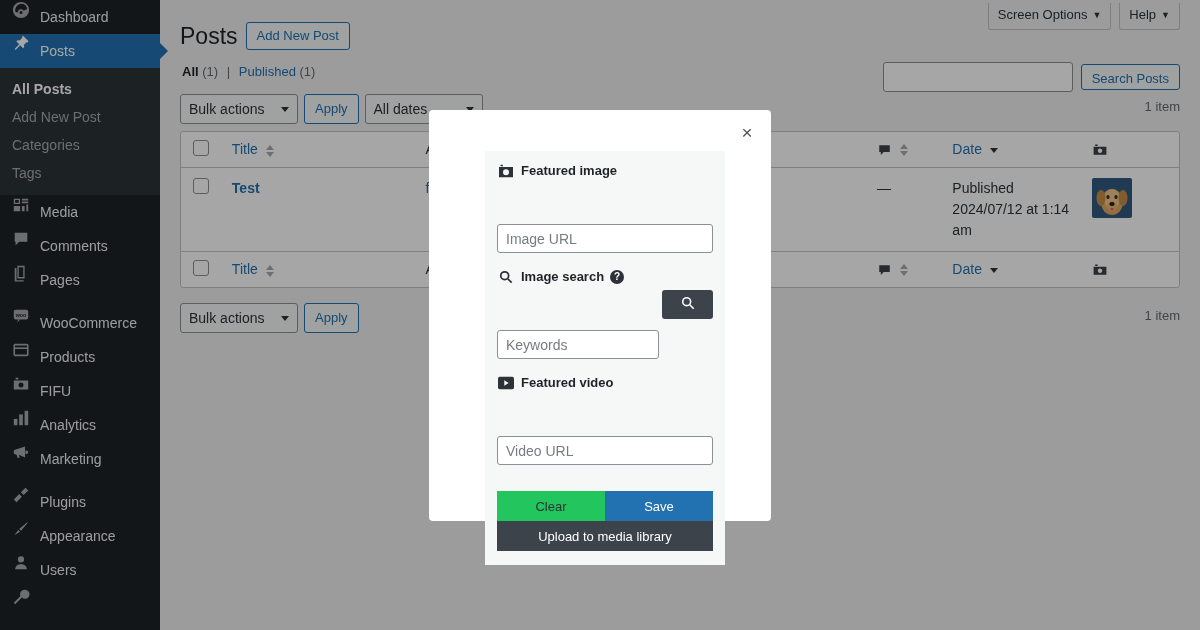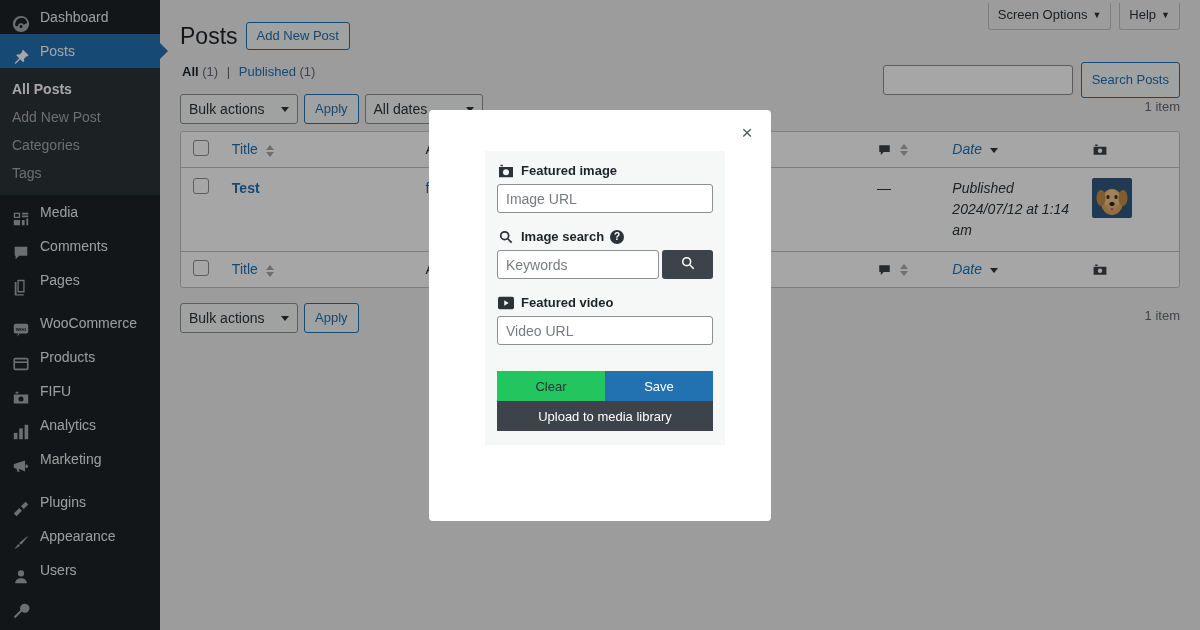--- a/index.html
+++ b/index.html
@@ -16,21 +16,21 @@
   
   .sidebar {
     position: absolute; left: 0; top: 0;
     width: 160px; height: 630px;
     background: #1d2327;
     color: #f0f0f1;
     z-index: 5;
   }
   .menu-item {
     position: relative;
-    display: flex; align-items: flex-end;
+    display: flex; align-items: flex-start;
     height: 34px;
     padding: 0 12px 0 11px;
     color: #f0f0f1;
     font-size: 14px;
     line-height: 34px;
     white-space: nowrap;
   }
   .menu-item .mi-icon {
     width: 20px; height: 20px;
     margin-right: 9px;
@@ -129,21 +129,21 @@
   .search-input {
     width: 190px; height: 30px;
     border: 1px solid #8c8f94;
     border-radius: 3px;
     background: #fff;
     padding: 0 8px;
     font-size: 14px;
     color: #2c3338;
   }
   .btn-secondary {
-    height: 36px;
+    height: 26px;
     border: 1px solid #2271b1;
     border-radius: 3px;
     background: #f6f7f7;
     color: #2271b1;
     font-size: 13px;
     padding: 0 10px;
     line-height: 28px;
     white-space: nowrap;
   }
 
@@ -219,21 +219,21 @@
     vertical-align: top;
     color: #2c3338;
     line-height: 1.5;
   }
   .col-cb { width: 38px; padding-left: 12px !important; }
   .col-title { width: 180px; }
   .col-author { width: 140px; }
   .col-cats { width: 150px; }
   .col-tags { width: 130px; }
   .col-comments { width: 70px; }
-  .col-date { width: 130px; font-style: italic; }
+  .col-date { width: 130px; }
   .col-fifu { width: 90px; }
   .cbx {
     width: 16px; height: 16px;
     border: 1px solid #8c8f94;
     border-radius: 3px;
     background: #fff;
     display: inline-block;
   }
   .sortlink { color: #2271b1; text-decoration: none; }
   .sort-ind {
@@ -304,20 +304,21 @@
   .panel-inner { padding: 0 12px; }
   .text-input {
     width: 100%;
     height: 29px;
     border: 1px solid #8c8f94;
     border-radius: 3px;
     background: #fff;
     padding: 0 8px;
     font-size: 14px;
     color: #2c3338;
+    margin-top: 40px;
   }
   .text-input::placeholder { color: #787c82; }
   .help-dot {
     display: inline-flex; align-items: center; justify-content: center;
     width: 14px; height: 14px;
     border-radius: 50%;
     background: #2c3338;
     color: #fff;
     font-size: 10px;
     font-weight: bold;

